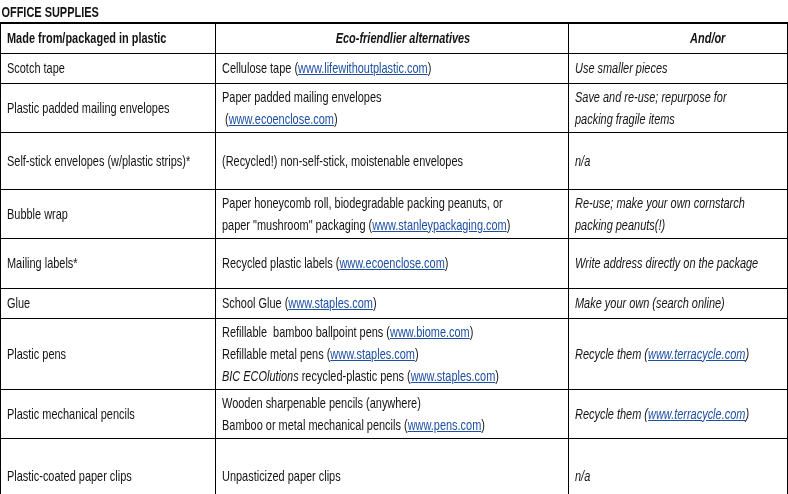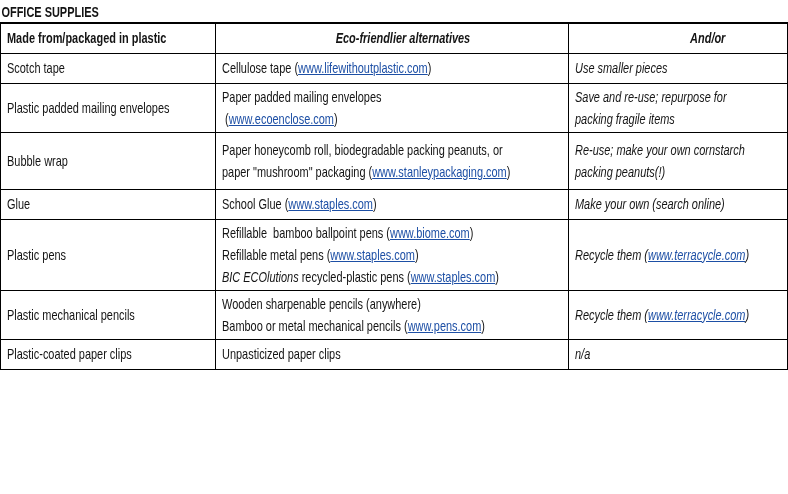--- a/index.html
+++ b/index.html
@@ -87,29 +87,51 @@
             <div class="line"><span>Paper padded mailing envelopes</span></div>
             <div class="line"><span> (</span><a class="link">www.ecoenclose.com</a><span>)</span></div>
           </td>
           <td class="andor">
             <div class="line"><span>Save and re-use; repurpose for</span></div>
             <div class="line"><span>packing fragile items</span></div>
           </td>
         </tr>
         <tr>
           <td>
+            <div class="line"><span>Self-stick envelopes (w/plastic strips)*</span></div>
+          </td>
+          <td>
+            <div class="line"><span>(Recycled!) non-self-stick, moistenable envelopes</span></div>
+          </td>
+          <td class="andor">
+            <div class="line"><span>n/a</span></div>
+          </td>
+        </tr>
+        <tr>
+          <td>
             <div class="line"><span>Bubble wrap</span></div>
           </td>
           <td>
             <div class="line"><span>Paper honeycomb roll, biodegradable packing peanuts, or</span></div>
             <div class="line"><span>paper "mushroom" packaging (</span><a class="link">www.stanleypackaging.com</a><span>)</span></div>
           </td>
           <td class="andor">
             <div class="line"><span>Re-use; make your own cornstarch</span></div>
             <div class="line"><span>packing peanuts(!)</span></div>
+          </td>
+        </tr>
+        <tr>
+          <td>
+            <div class="line"><span>Mailing labels*</span></div>
+          </td>
+          <td>
+            <div class="line"><span>Recycled plastic labels (</span><a class="link">www.ecoenclose.com</a><span>)</span></div>
+          </td>
+          <td class="andor">
+            <div class="line"><span>Write address directly on the package</span></div>
           </td>
         </tr>
         <tr>
           <td>
             <div class="line"><span>Glue</span></div>
           </td>
           <td>
             <div class="line"><span>School Glue (</span><a class="link">www.staples.com</a><span>)</span></div>
           </td>
           <td class="andor">

